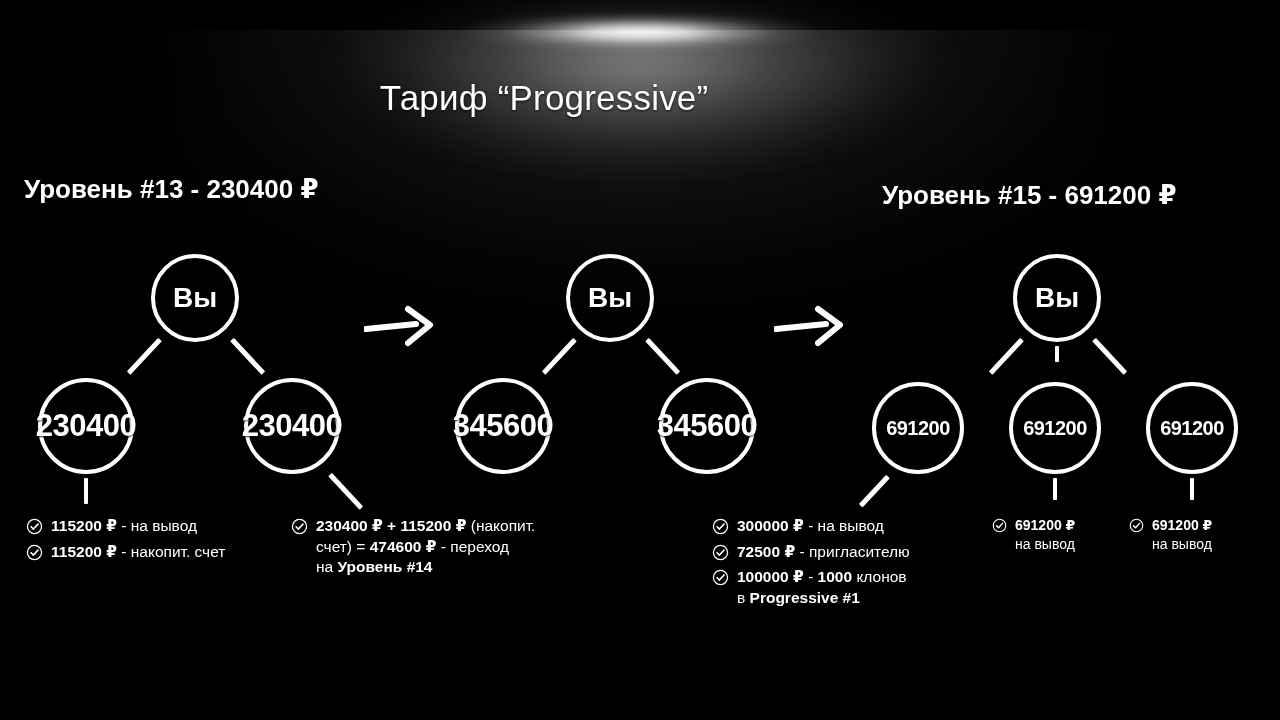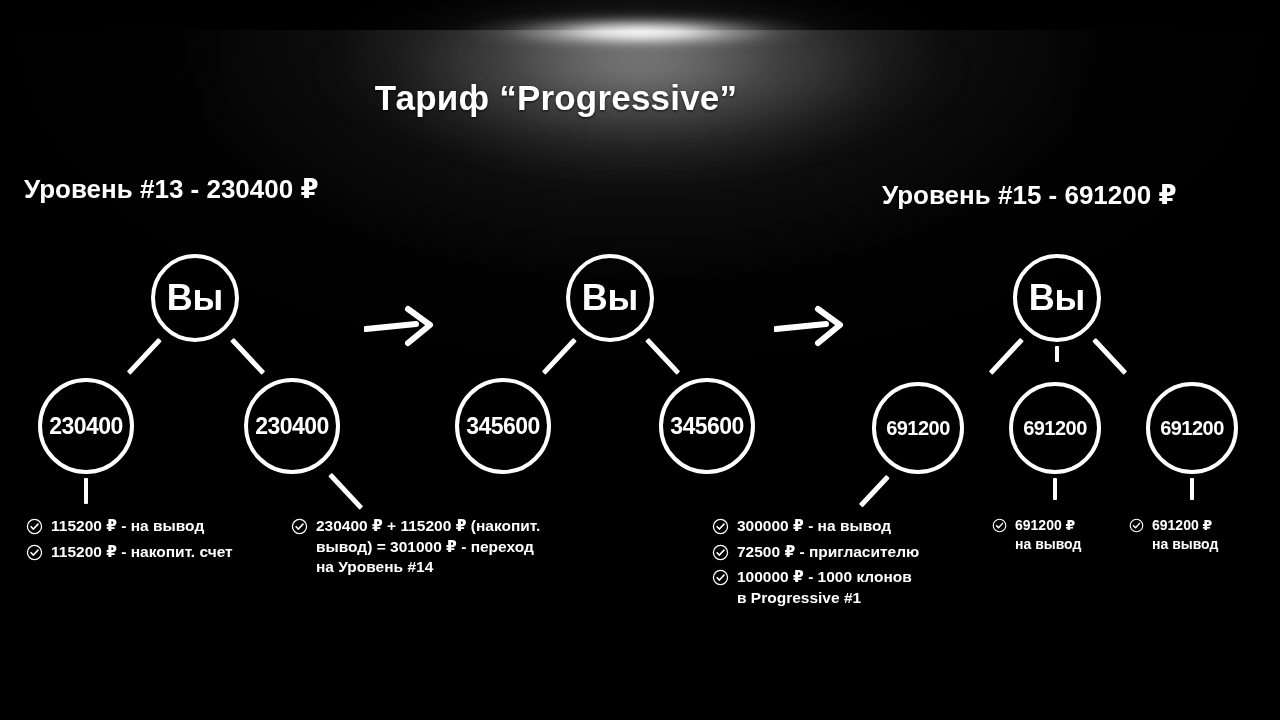--- a/index.html
+++ b/index.html
@@ -83,25 +83,24 @@
     position: absolute;
     inset: 0;
   }
   .title {
     position: absolute;
     top: 78px;
     left: 0;
     width: 1088px;
     text-align: center;
     font-size: 35px;
-    font-weight: bold;
+    font-weight: normal;
     letter-spacing: 0.2px;
     text-shadow: 0 1px 3px rgba(0,0,0,0.8);
     white-space: nowrap;
-    padding-left: 12px;
   }
   .level-head {
     position: absolute;
     font-size: 26px;
     font-weight: bold;
     white-space: nowrap;
     text-shadow: 0 1px 3px rgba(0,0,0,0.9);
   }
   .lh1 { left: 24px;  top: 174px; }
   .lh2 { left: 438px; top: 176px; }
@@ -115,25 +114,25 @@
     background: transparent;
     display: flex;
     align-items: center;
     justify-content: center;
     box-sizing: border-box;
     font-weight: bold;
     text-shadow: 0 1px 2px rgba(0,0,0,0.8);
   }
   .node-root {
     width: 88px; height: 88px;
-    font-size: 36px;
+    font-size: 28px;
   }
   .node-child {
     width: 96px; height: 96px;
-    font-size: 23px;
+    font-size: 31px;
     letter-spacing: -0.5px;
   }
   .node-child-sm {
     width: 92px; height: 92px;
     font-size: 20px;
     letter-spacing: -0.5px;
   }
 
   
   .link {
@@ -174,21 +173,21 @@
     margin-right: 8px;
     margin-top: 2px;
   }
   .bullet .chk svg { display: block; }
   .btext {
     font-size: 15.5px;
     line-height: 1.33;
     font-weight: bold;
     text-shadow: 0 1px 2px rgba(0,0,0,0.85);
   }
-  .btext .lt { font-weight: bold; margin-top: 42px; }
+  .btext .lt { font-weight: normal; margin-top: 42px; }
   .b-small .btext { font-size: 14px; }
   .b-small .chk { width: 15px; height: 15px; }
 </style>
 </head>
 <body>
 
 <div id="stage">
 
   <div class="bg-base"></div>
   <div class="bg-glow-wide"></div>
@@ -262,21 +261,21 @@
     </div>
 
     <div class="bullets" style="left:291px; top:516px; width:400px;">
       <div class="bullet">
         <span class="chk">
           <svg viewBox="0 0 24 24" width="17" height="17">
               <circle cx="12" cy="12" r="10" fill="none" stroke="#fff" stroke-width="1.8"></circle>
               <path d="M7.2 12.3 L10.5 15.6 L16.9 8.6" fill="none" stroke="#fff" stroke-width="2.3" stroke-linecap="round" stroke-linejoin="round"></path>
             </svg>
         </span>
-        <span class="btext"><b>230400 ₽ + 115200 ₽</b><span class="lt"> (накопит.</span><br><span class="lt">вывод) = </span><b>301000 ₽</b><span class="lt"> - переход</span><br><span class="lt">на </span><b>Уровень #14</b></span>
+        <span class="btext"><b>230400 ₽ + 115200 ₽</b><span class="lt"> (накопит.</span><br><span class="lt">счет) = </span><b>474600 ₽</b><span class="lt"> - переход</span><br><span class="lt">на </span><b>Уровень #14</b></span>
       </div>
     </div>
 
     <div class="arrow" style="left:774px; top:303px;">
       <svg viewBox="0 0 76 44" width="76" height="44">
         <path d="M2 26 L52 21" stroke="#fff" stroke-width="6" stroke-linecap="round" fill="none"></path>
         <path d="M44 6 L66 22 L44 40" stroke="#fff" stroke-width="6" stroke-linecap="round" stroke-linejoin="round" fill="none"></path>
       </svg>
     </div>
 

